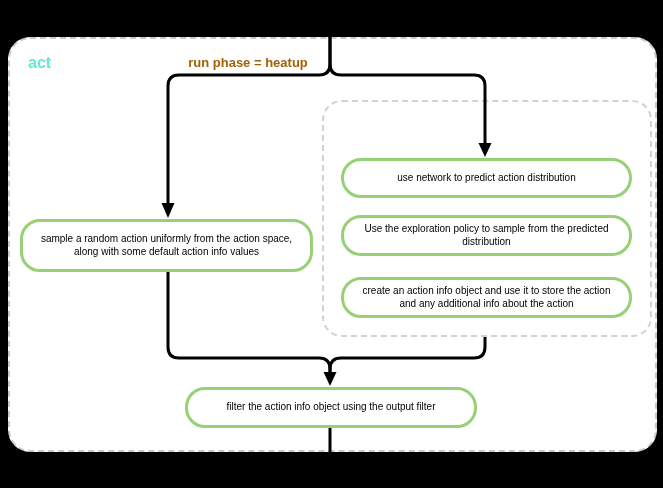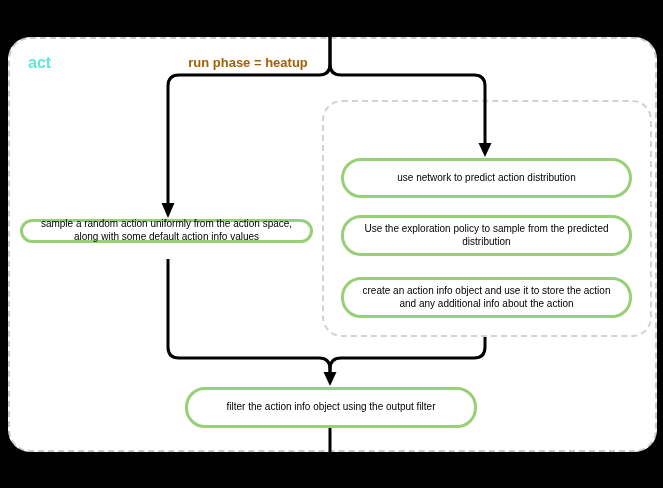--- a/index.html
+++ b/index.html
@@ -75,21 +75,21 @@
     display: flex;
     align-items: center;
     justify-content: center;
     text-align: center;
     font-size: 10px;
     line-height: 1.28;
     color: #000;
     padding: 3px 16px;
     z-index: 3;
   }
-  .node.heatup-step  { left: 20px;  top: 219px; width: 293px; height: 24px; }
+  .node.heatup-step  { left: 20px;  top: 219px; width: 293px; height: 53px; }
   .node.group-step-1 { left: 341px; top: 158px; width: 291px; height: 40px; }
   .node.group-step-2 { left: 341px; top: 215px; width: 291px; height: 41px; }
   .node.group-step-3 { left: 341px; top: 277px; width: 291px; height: 41px; }
   .node.merge-step   { left: 185px; top: 387px; width: 292px; height: 41px; }
 </style>
 </head>
 <body>
 
 <div class="canvas">
 

